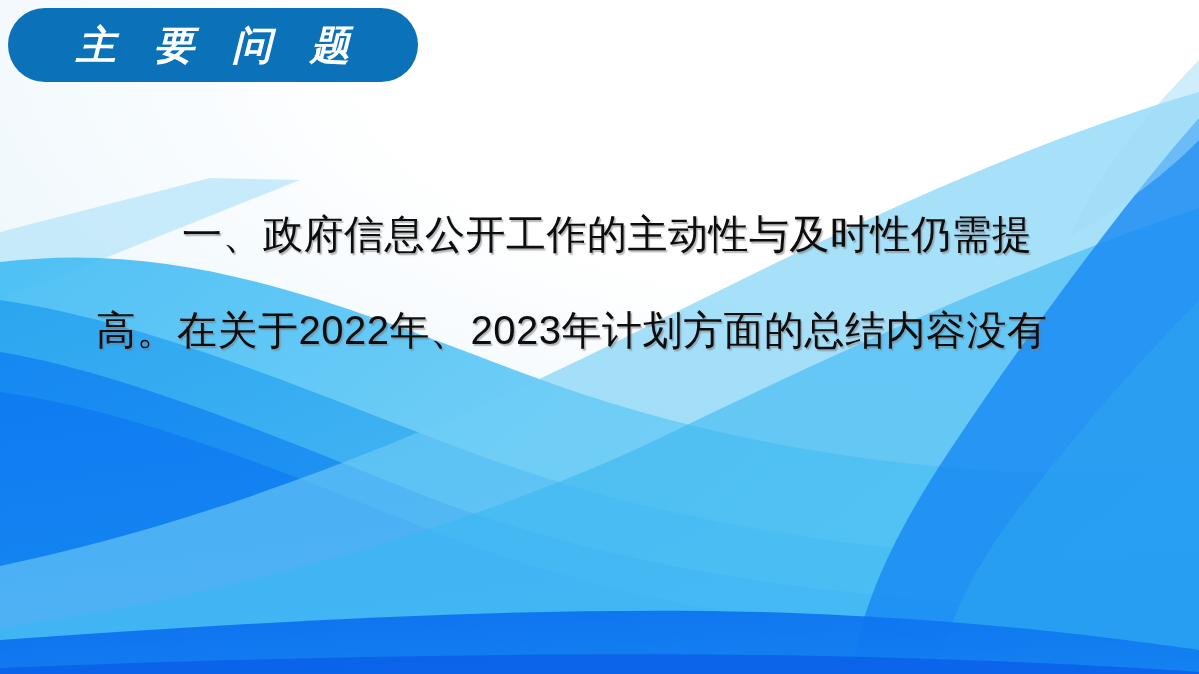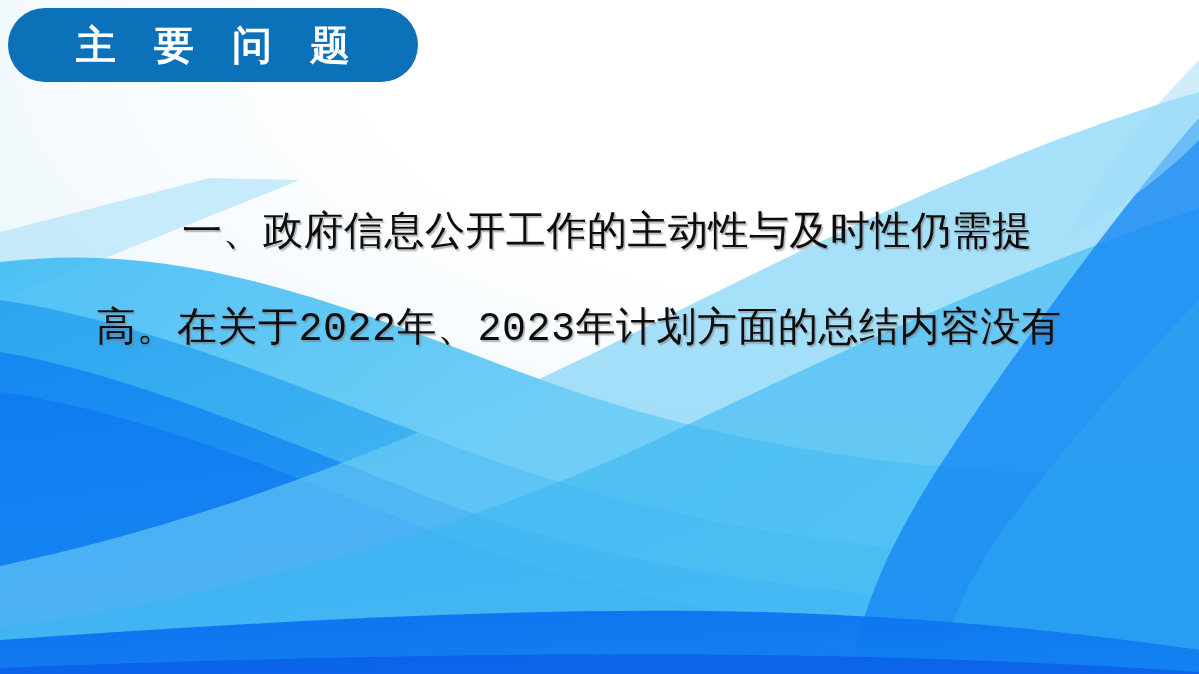--- a/index.html
+++ b/index.html
@@ -43,20 +43,21 @@
     top: 8px;
     width: 410px;
     height: 74px;
     border-radius: 37px;
     background: #0b71b9;
     display: flex;
     align-items: center;
     justify-content: center;
     box-sizing: border-box;
     z-index: 5;
+    font-style: italic;
   }
   .title-badge-text {
     color: #ffffff;
     font-size: 40px;
     font-weight: 700;
     letter-spacing: 12px;
     text-indent: 12px;
     line-height: 1;
     white-space: nowrap;
     font-family: "DejaVu Sans", "Liberation Sans", sans-serif;
@@ -70,21 +71,21 @@
     width: 1012px;
     z-index: 4;
   }
   .body-line {
     font-size: 40px;
     font-weight: 400;
     color: #0d0d0d;
     line-height: 96px;
     white-space: nowrap;
     letter-spacing: 0.5px;
-    font-family: Liberation Mono, monospace;
+    font-family: Liberation Sans, sans-serif;
     text-shadow: 1.5px 1.5px 1.2px rgba(120,120,125,0.55);
   }
   .body-line.indent {
     text-indent: 86px;
   }
 </style>
 </head>
 <body>
 
 <div class="slide">

